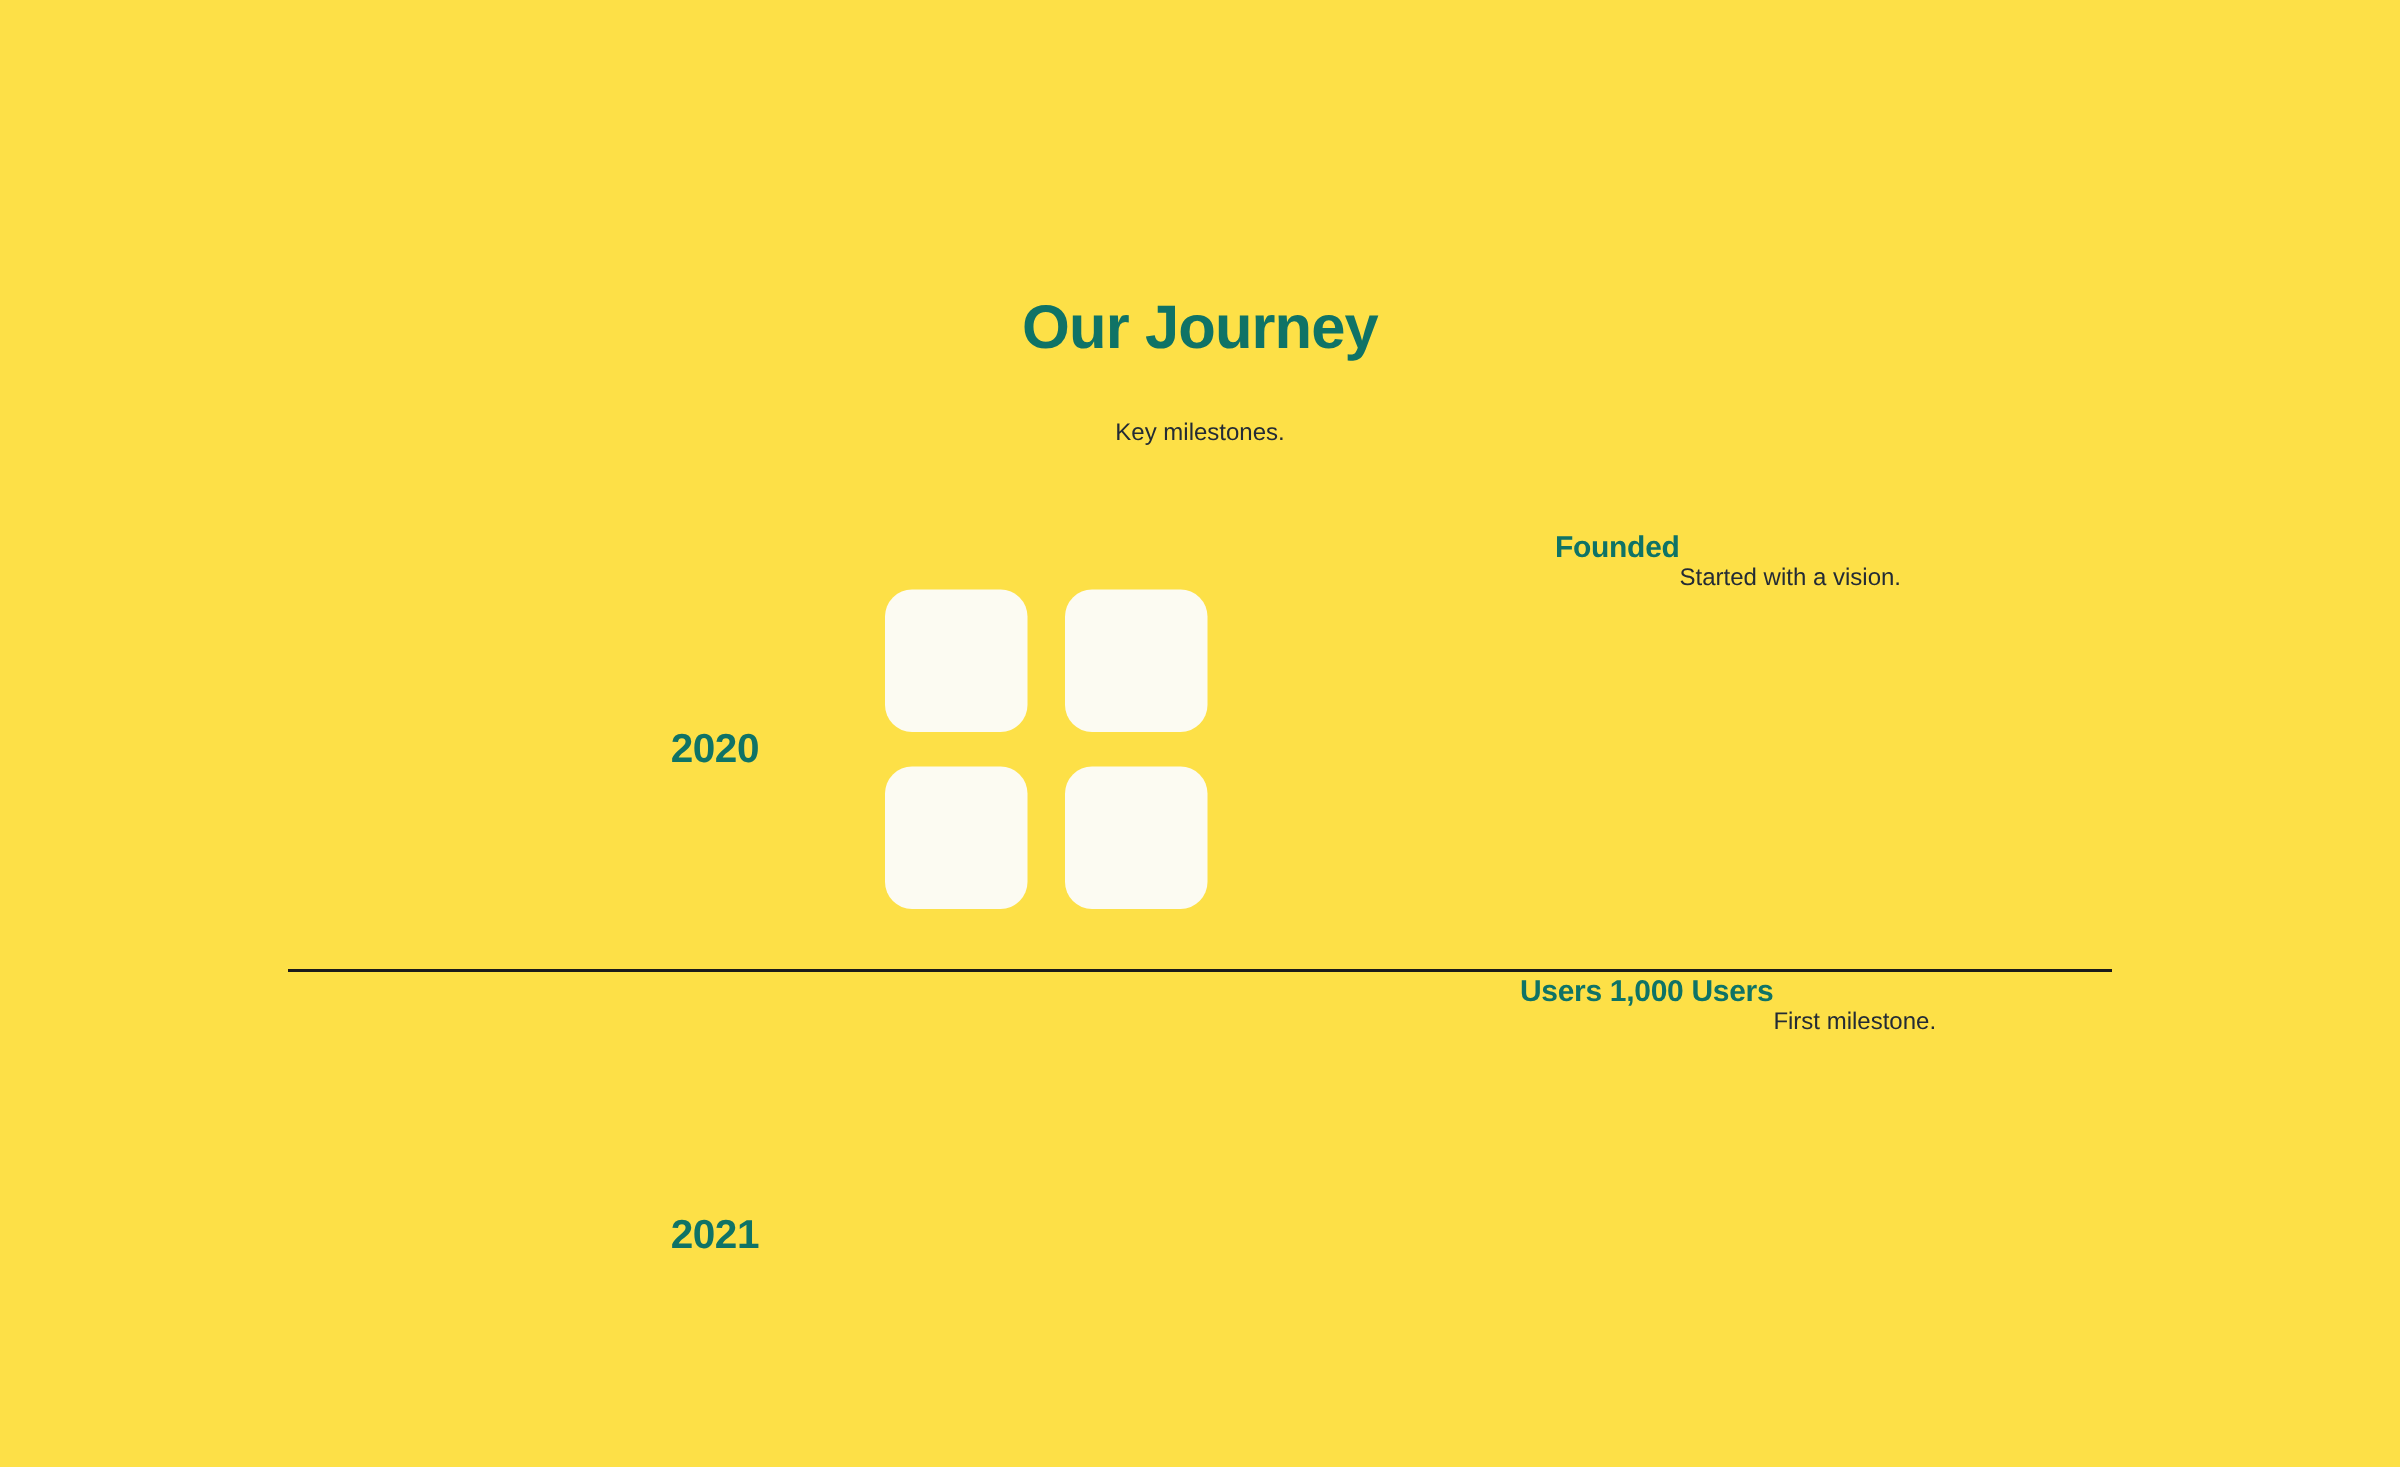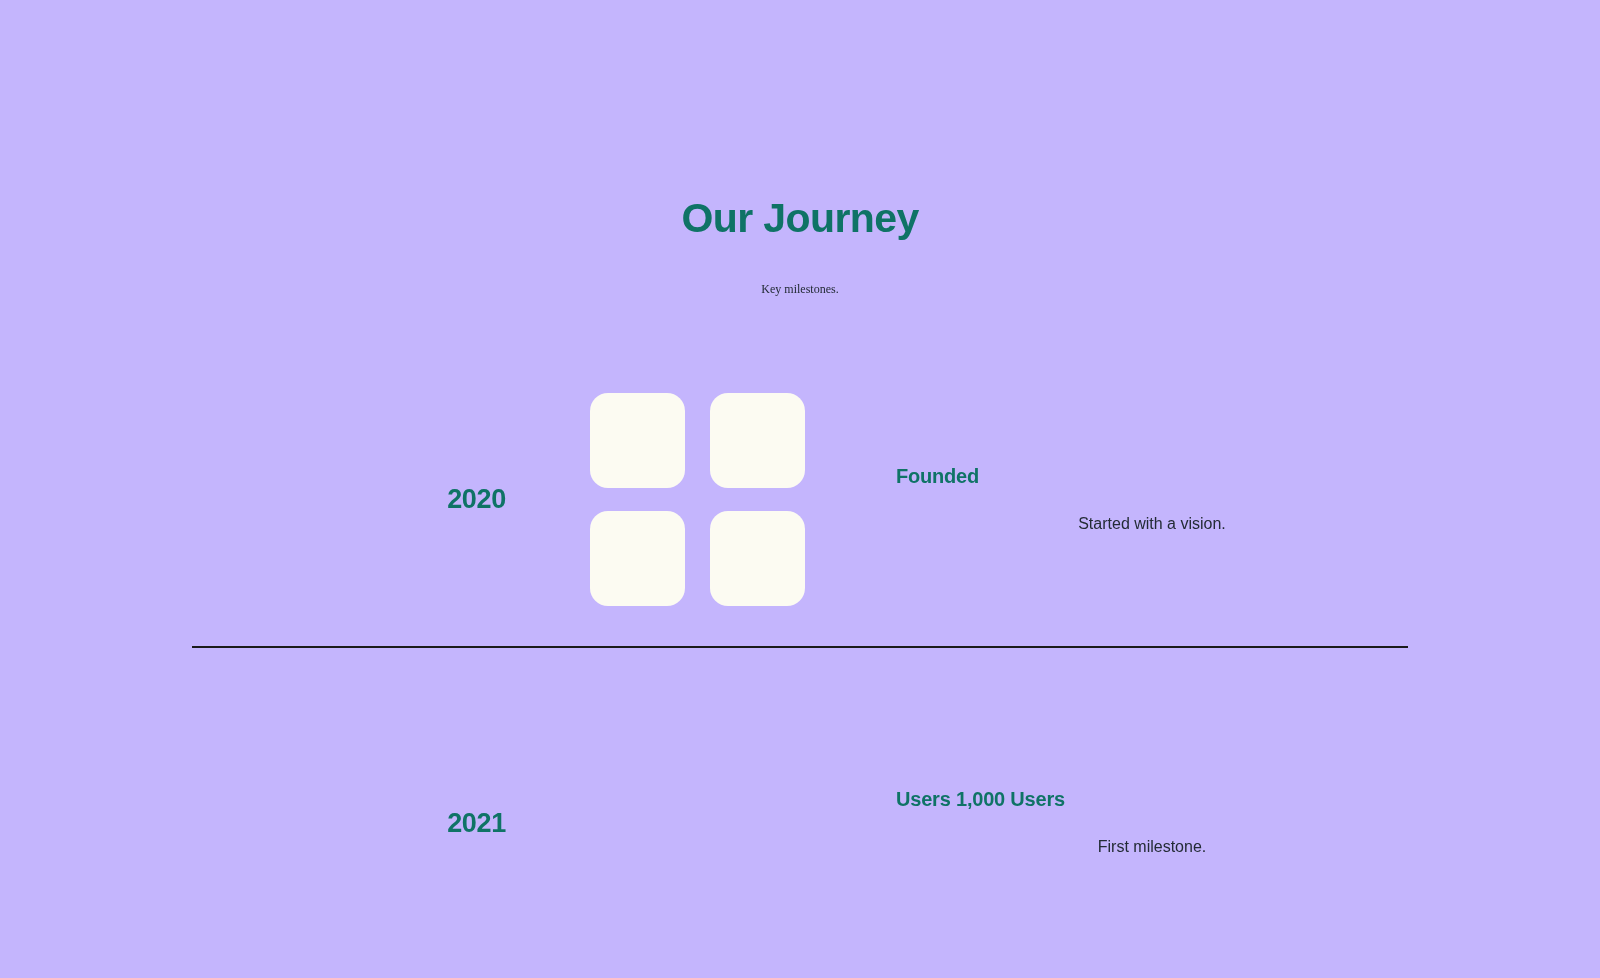--- a/index.html
+++ b/index.html
@@ -13,21 +13,21 @@
     background: #ffffff;
     font-family: "Liberation Sans", sans-serif;
     -webkit-font-smoothing: antialiased;
     overflow: hidden;
   }
 
   .page {
     position: relative;
     width: 1600px;
     height: 978px;
-    background: #c4b5fd;
+    background: #fde047;
     box-sizing: border-box;
   }
 
   
   .section-header {
     position: absolute;
     top: 192px;
     left: 0;
     width: 1600px;
     text-align: center;
@@ -37,25 +37,24 @@
     font-family: "Liberation Sans", sans-serif;
     font-size: 41px;
     line-height: 52px;
     font-weight: 700;
     letter-spacing: -0.6px;
     color: #0F7366;
   }
   .section-subtitle {
     margin: 0;
     padding-top: 33px;
-    font-size: 12px;
+    font-size: 16px;
     line-height: 24px;
     font-weight: 400;
     color: #232B35;
-    font-family: Liberation Serif, serif;
   }
 
   
   .timeline {
     position: absolute;
     top: 352px;
     left: 192px;
     width: 1216px;
   }
 
@@ -111,21 +110,21 @@
     height: 95px;
     border-radius: 18px;
     background: #FCFBF2;
   }
   .tile-grid.is-hidden { visibility: hidden; }
 
   .entry-body-cell {
     flex: 1 1 auto;
     height: 100%;
     display: flex;
-    flex-direction: column;
+    flex-direction: row;
     justify-content: center;
     padding-left: 24px;
     box-sizing: border-box;
   }
   .entry-heading {
     margin: 0;
     font-size: 20px;
     line-height: 27px;
     font-weight: 700;
     letter-spacing: -0.2px;

